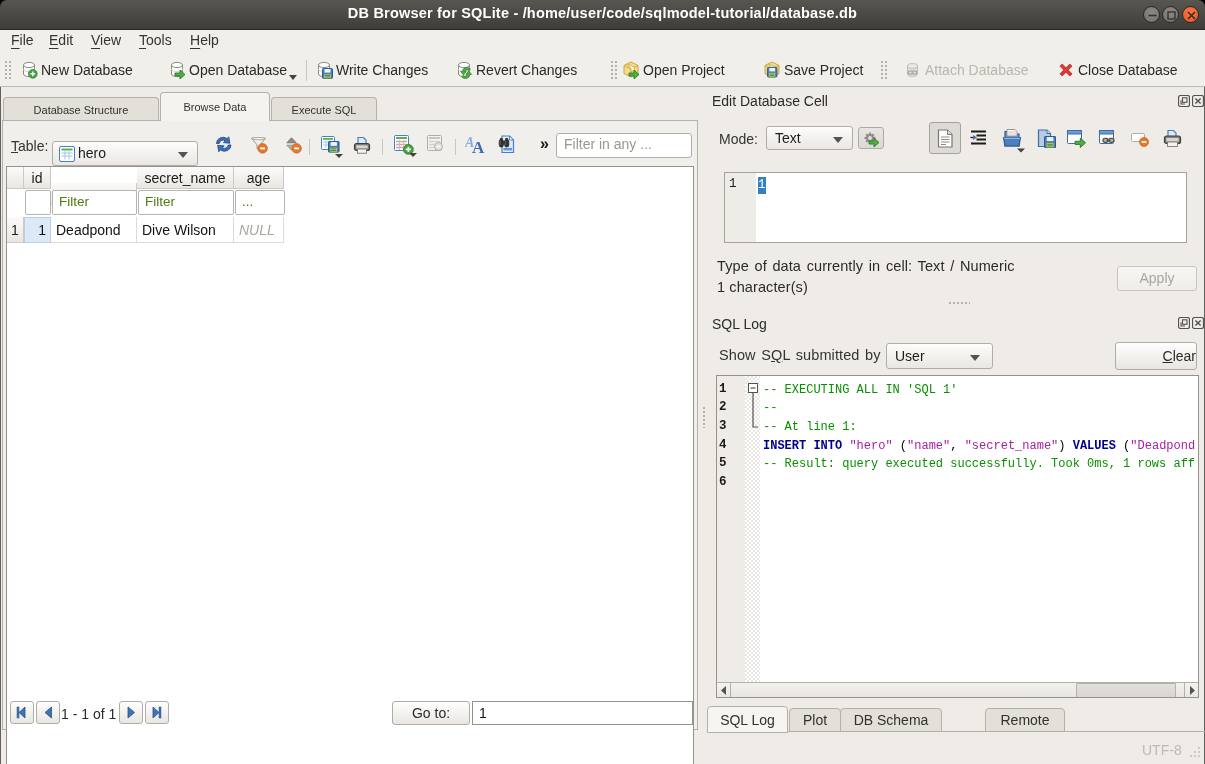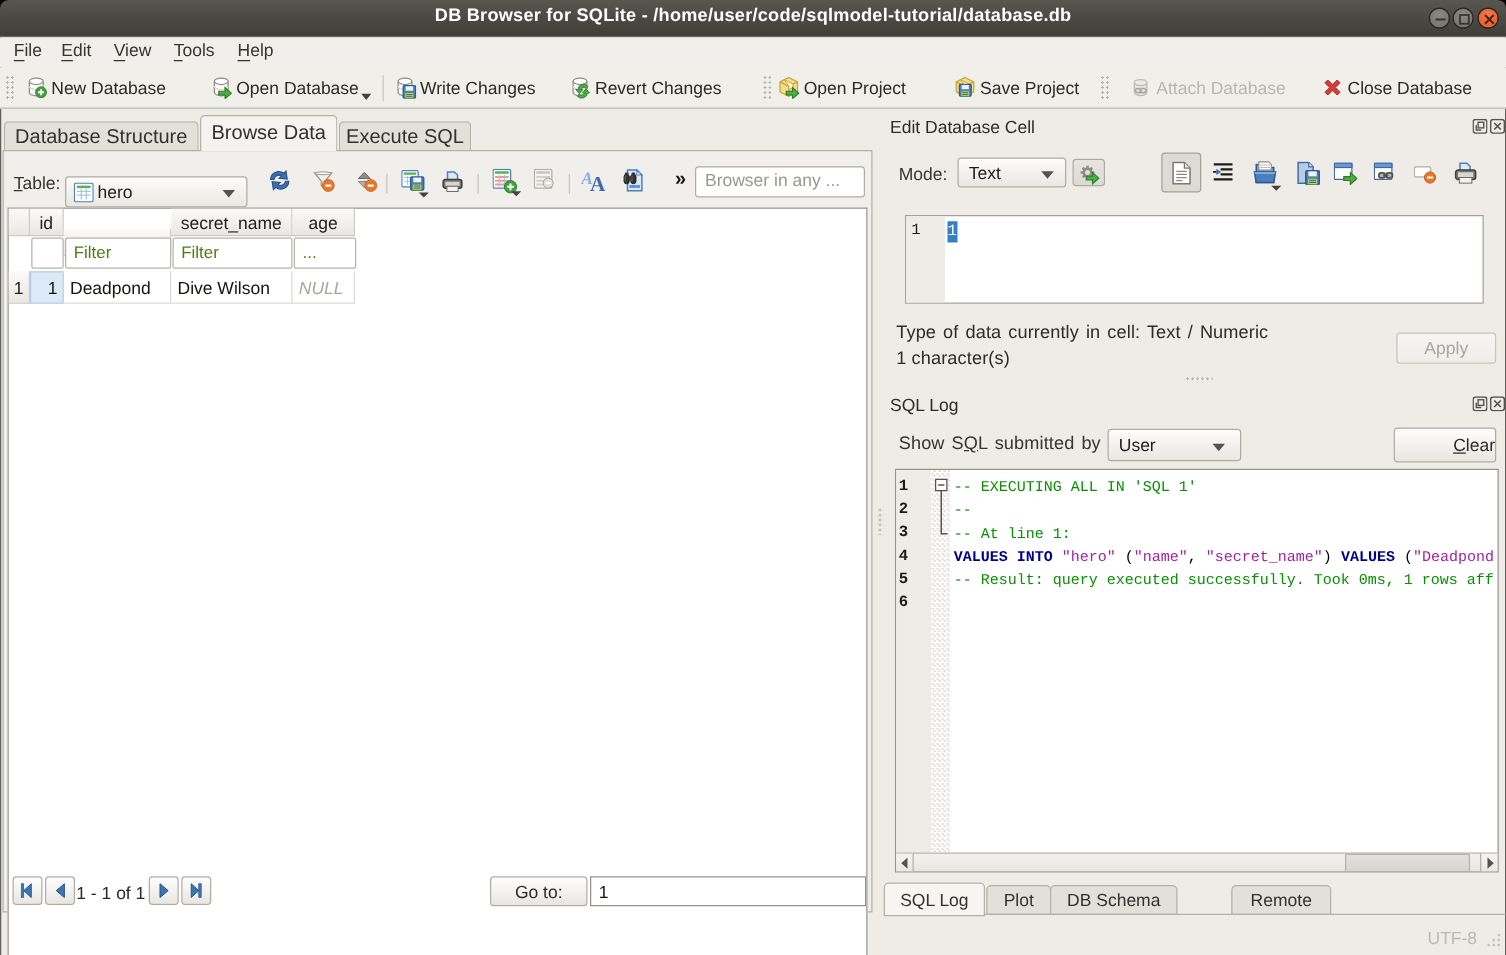--- a/index.html
+++ b/index.html
@@ -34,21 +34,21 @@
 .tbgrip { position:absolute; top:6px; width:7px; height:21px;
   background-image:radial-gradient(circle, #b5b2ac 1px, transparent 1.1px);
   background-size:4px 4px; }
 .tbitem { position:absolute; top:0; height:32px; display:flex; align-items:center;
   font-size:14px; color:#2b2a27; white-space:nowrap; }
 .tbitem svg { margin-right:3px; }
 .tbsep { position:absolute; top:6px; width:1px; height:21px; background:#c9c6c0; }
 .tbdis { color:#b9b6b0; }
 
 
-.tab { position:absolute; font-size:16px; color:#32312d; background:#e3e0da;
+.tab { position:absolute; font-size:11px; color:#32312d; background:#e3e0da;
   border:1px solid #b4b1ab; border-bottom:none; border-radius:4px 4px 0 0;
   display:flex; align-items:center; justify-content:center; }
 .tabrow-top .tab { top:97px; height:24px; }
 .tab.active { background:#f5f3f0; z-index:3; }
 #lframe { left:2px; top:120px; width:696px; height:610px;
   border:1px solid #b4b1ab; background:#f1efeb; }
 
 
 #tlabel { left:11px; top:138px; font-size:14px; color:#35342f; }
 .combo { position:absolute; background:linear-gradient(#fdfdfc,#f2f0ed 55%,#eae7e3);
@@ -312,21 +312,21 @@
     <rect x="1.2" y="4.5" width="4.2" height="7.5" rx="2" fill="#35332f" stroke="#1d1c19" stroke-width="0.7"></rect>
     <rect x="6.6" y="4.5" width="4.2" height="7.5" rx="2" fill="#35332f" stroke="#1d1c19" stroke-width="0.7"></rect>
     <rect x="1.8" y="3" width="3" height="2.4" rx="1" fill="#35332f"></rect>
     <rect x="7.2" y="3" width="3" height="2.4" rx="1" fill="#35332f"></rect>
     <rect x="5" y="6" width="2" height="2.6" fill="#35332f"></rect>
     <path d="M2.2 5.5 L2.2 10" stroke="#6b6963" stroke-width="0.8"></path>
     <path d="M7.6 5.5 L7.6 10" stroke="#6b6963" stroke-width="0.8"></path>
   </g>
 </svg>
 <span class="abs" id="chev">»</span>
-<div class="abs" id="filterany">Browser in any ...</div>
+<div class="abs" id="filterany">Filter in any ...</div>
 
 <div class="abs" id="dtable">
   <div class="th" style="left:0; top:0; width:17px; height:22px;"></div>
   <div class="th" style="left:17px; top:0; width:27px; height:22px;">id</div>
   <div class="th" style="left:44px; top:0; width:86px; height:22px;margin-top:16px;">name</div>
   <div class="th" style="left:130px; top:0; width:97px; height:22px;">secret_name</div>
   <div class="th" style="left:227px; top:0; width:50px; height:22px;">age</div>
   <div class="fbox" style="left:18px; top:23px; width:26px; height:25px;"></div>
   <div class="fbox" style="left:45px; top:23px; width:85px; height:25px;">Filter</div>
   <div class="fbox" style="left:131px; top:23px; width:96px; height:25px;">Filter</div>
@@ -471,21 +471,21 @@
   <span class="lognum" style="top:80px;">5</span>
   <span class="lognum" style="top:98.5px;">6</span>
   <svg style="position:absolute; left:29px; top:5px;" width="14" height="52">
     <rect x="2.5" y="2.5" width="9" height="9" fill="#ffffff" stroke="#55534e" stroke-width="1"></rect>
     <path d="M4.5 7 H9.5" stroke="#55534e" stroke-width="1.2"></path>
     <path d="M7 11.5 L7 46 L12 46" fill="none" stroke="#55534e" stroke-width="1.2"></path>
   </svg>
   <span class="logline green" style="top:6.5px;">-- EXECUTING ALL IN 'SQL 1'</span>
   <span class="logline green" style="top:25px;">--</span>
   <span class="logline green" style="top:44px;">-- At line 1:</span>
-  <span class="logline" style="top:62.5px;"><span class="kw">VALUES INTO</span> <span class="str">"hero"</span> (<span class="str">"name"</span>, <span class="str">"secret_name"</span>) <span class="kw">VALUES</span> (<span class="str">"Deadpond</span></span>
+  <span class="logline" style="top:62.5px;"><span class="kw">INSERT INTO</span> <span class="str">"hero"</span> (<span class="str">"name"</span>, <span class="str">"secret_name"</span>) <span class="kw">VALUES</span> (<span class="str">"Deadpond</span></span>
   <span class="logline green" style="top:81px;">-- Result: query executed successfully. Took 0ms, 1 rows aff</span>
   <div id="hscroll">
     <div class="sbtn" style="left:0; border-right:1px solid #b4b1ab;"><svg width="14" height="15">
           <path d="M9 3 L4 7.5 L9 12 Z" fill="#55534e"></path>
         </svg></div>
     <div class="sbtn" style="right:0; border-left:1px solid #b4b1ab;"><svg width="14" height="15">
           <path d="M5 3 L10 7.5 L5 12 Z" fill="#55534e"></path>
         </svg></div>
     <div id="hthumb"></div>
   </div>

